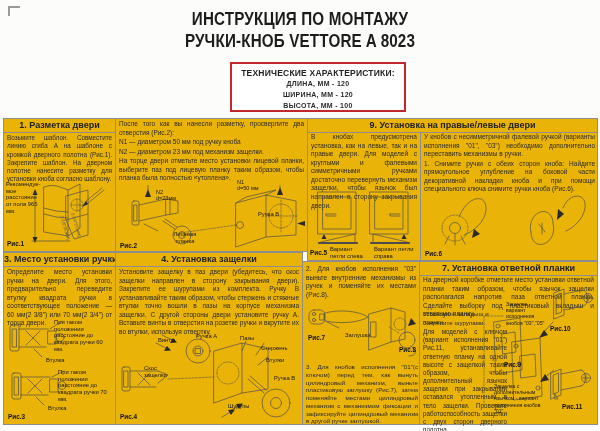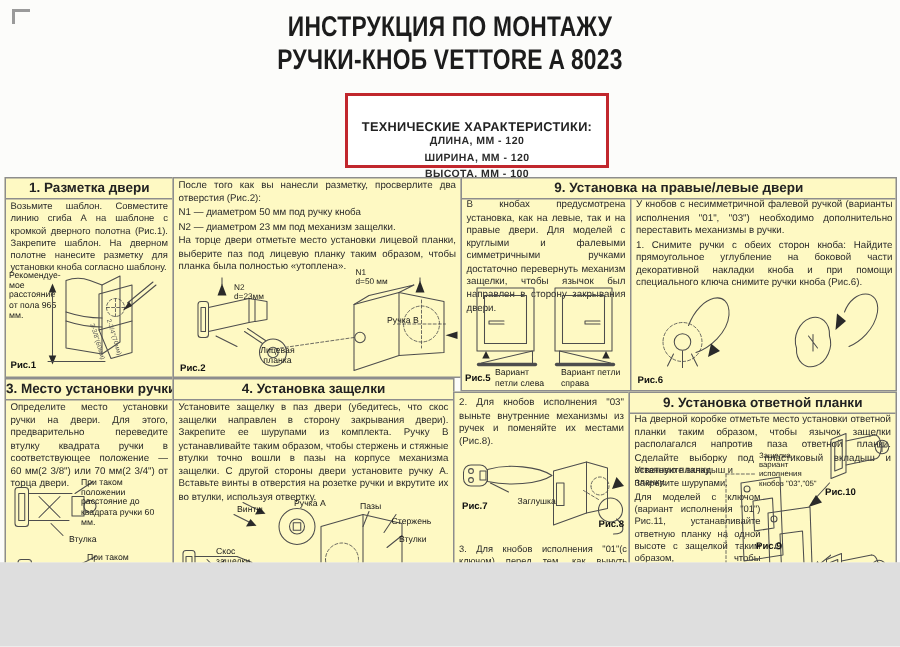--- a/index.html
+++ b/index.html
@@ -1,27 +1,27 @@
 <!DOCTYPE html>
 <html><head>
 <meta charset="utf-8">
 <style>
   html,body{margin:0;padding:0;background:#dedede;}
-  #page{position:relative;width:600px;height:375px;background:#fcfcfa;overflow:hidden;
+  #page{position:relative;width:600px;height:431px;background:#fcfcfa;overflow:hidden;
         font-family:"Liberation Sans",sans-serif;color:#222;}
   .abs{position:absolute;}
   
   #title{left:0;right:0;top:8px;text-align:center;font-weight:bold;font-size:19px;
          line-height:1.18;letter-spacing:.2px;transform:scaleX(.8);transform-origin:50% 0;color:#1c1c1c;}
   #specs{left:230px;top:62px;width:176px;height:50px;border:2px solid #c1272d;background:#fff;
          text-align:center;box-sizing:border-box;}
-  #specs .t{font-weight:bold;font-size:8.5px;margin-top:15px;letter-spacing:.2px;}
+  #specs .t{font-weight:bold;font-size:8.5px;margin-top:4px;letter-spacing:.2px;}
   #specs .r{font-weight:bold;font-size:7px;line-height:11px;letter-spacing:.3px;color:#2a2a2a;}
   
-  .sec{position:absolute;border:1px solid #8d8d8d;background:#fef9c3;box-sizing:border-box;}
+  .sec{position:absolute;border:1px solid #8d8d8d;background:#eab308;box-sizing:border-box;}
   .sech{font-weight:bold;font-size:9px;line-height:13px;text-align:center;
         border-bottom:1px solid #8d8d8d;height:13px;white-space:nowrap;overflow:hidden;}
   .txt{font-size:6.5px;line-height:1.32;text-align:justify;color:#2b2b2b;padding:1px 3px 0 3px;}
   .lbl{position:absolute;font-size:5.8px;line-height:1.15;color:#1a1a1a;}
   .cap{position:absolute;font-size:5.2px;line-height:1.2;color:#1a1a1a;}
   .figlbl{position:absolute;font-weight:bold;font-size:6.4px;color:#111;}
   svg.fig{position:absolute;stroke:#4d4d4d;stroke-width:.7;fill:none;stroke-linecap:round;stroke-linejoin:round;}
   svg.fig .fill{fill:#2a2a2a;stroke:none;}
   svg.fig .thick{stroke-width:2.2;}
   svg.fig .dash{stroke-dasharray:2 1.4;stroke-width:.55;}
@@ -238,21 +238,21 @@
       <circle cx="46" cy="38" r="8"></circle>
       <path d="M50,44 C56,49 56,54 48,54"></path>
       <path class="dash" d="M38,31 L28,25"></path>
       <path class="fill" d="M50,16 L55,22 L47,24 Z"></path>
     </svg>
     <span class="figlbl" style="left:96px;top:84px;">Рис.8</span>
     <div class="txt abs" style="left:0;top:100px;width:112px;font-size:6.2px;line-height:1.25;">3. Для кнобов исполнения "01"(с ключом) перед тем, как вынуть цилиндровый механизм, выньте пластиковую заглушку (Рис.7), затем поменяйте местами цилиндровый механизм с механизмом фиксации и зафиксируйте цилиндровый механизм в другой ручке заглушкой.</div>
   </div>
 
   <div class="sec" style="left:419px;top:261px;width:179px;height:164px;">
-    <div class="sech">9. Установка ответной планки</div>
+    <div class="sech">7. Установка ответной планки</div>
     <div class="abs" style="left:0;top:13px;width:177px;height:149px;">
       <div class="txt">На дверной коробке отметьте место установки ответной планки таким образом, чтобы язычок защелки располагался напротив паза ответной планки. Сделайте выборку под пластиковый вкладыш и ответную планку.</div>
       <div class="txt abs" style="left:0;top:34px;width:86px;font-size:6.2px;text-align:left;">Установите вкладыш и планку.</div>
       <div class="txt abs" style="left:0;top:43px;width:86px;font-size:6.2px;text-align:left;">Закрепите шурупами.</div>
       <div class="txt abs" style="left:0;top:52px;width:84px;font-size:6.3px;line-height:1.3;">Для моделей с ключом (вариант исполнения "01") Рис.11, устанавливайте ответную планку на одной высоте с защелкой таким образом, чтобы дополнительный язычок защелки при закрывании оставался утопленным в тело защелки. Проверьте работоспособность защелки с двух сторон дверного полотна.</div>
       <svg class="fig" style="left:130px;top:6px;" width="46" height="42" viewBox="0 0 46 42">
         <path d="M4,12 L14,8 L14,34 L4,38 Z"></path>
           <path d="M6.5,14 L11.5,12 L11.5,31 L6.5,33 Z"></path>
         <path d="M14,13 L33,9 M14,29 L33,25"></path>
         <path d="M33,9 C39,9 39,25 33,25"></path>

